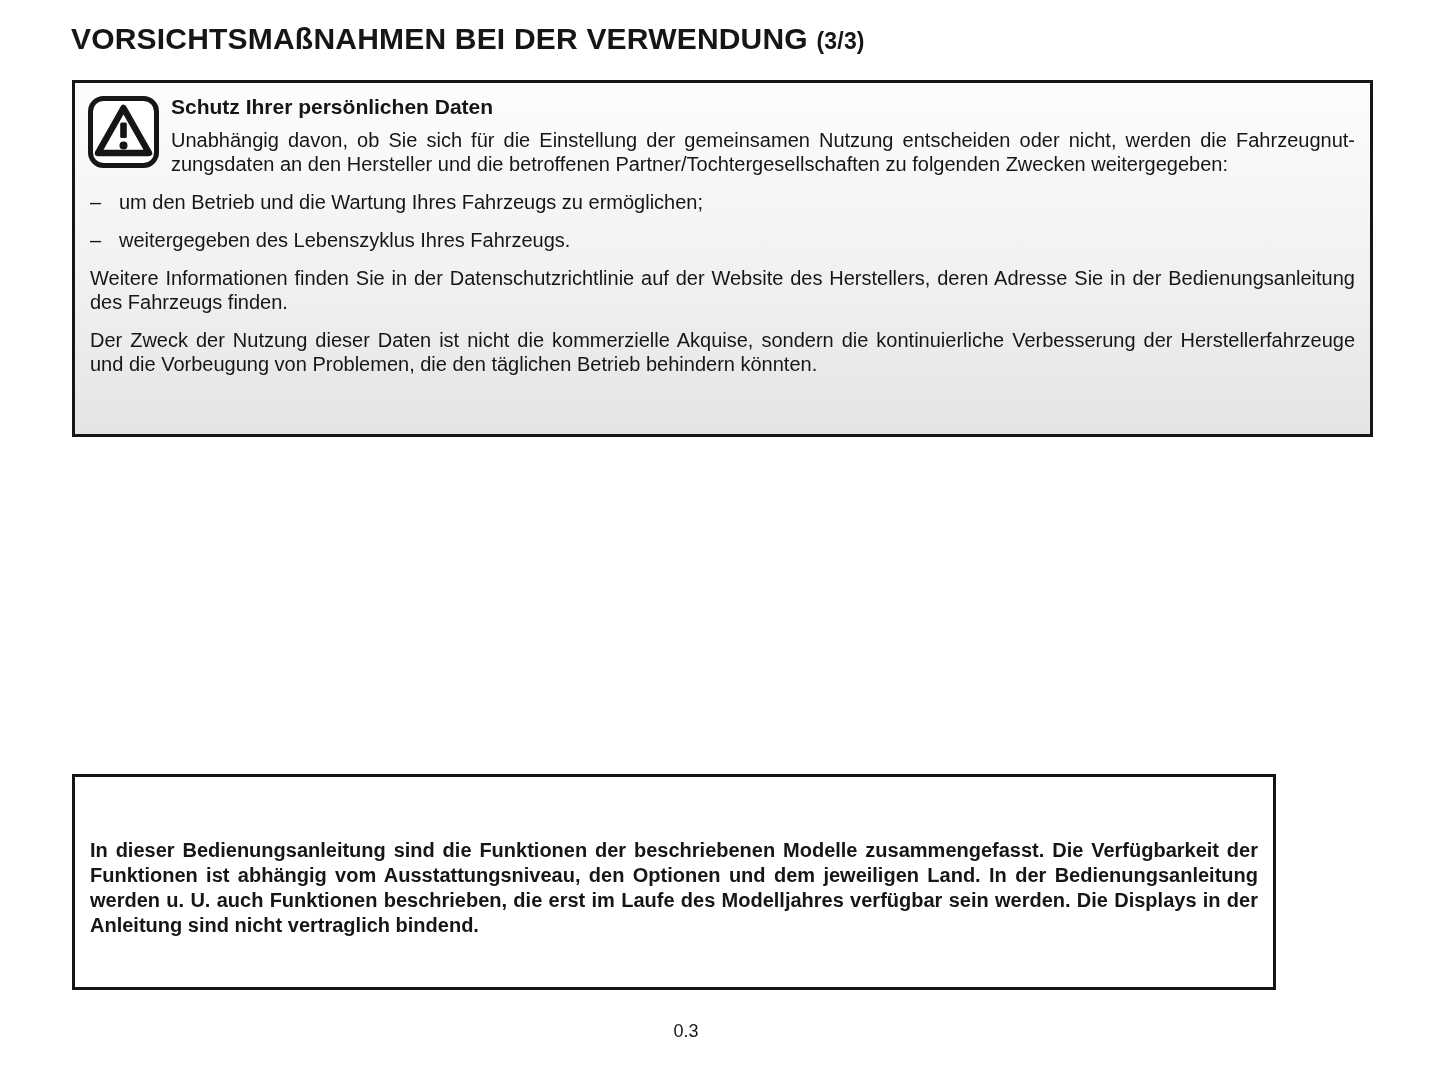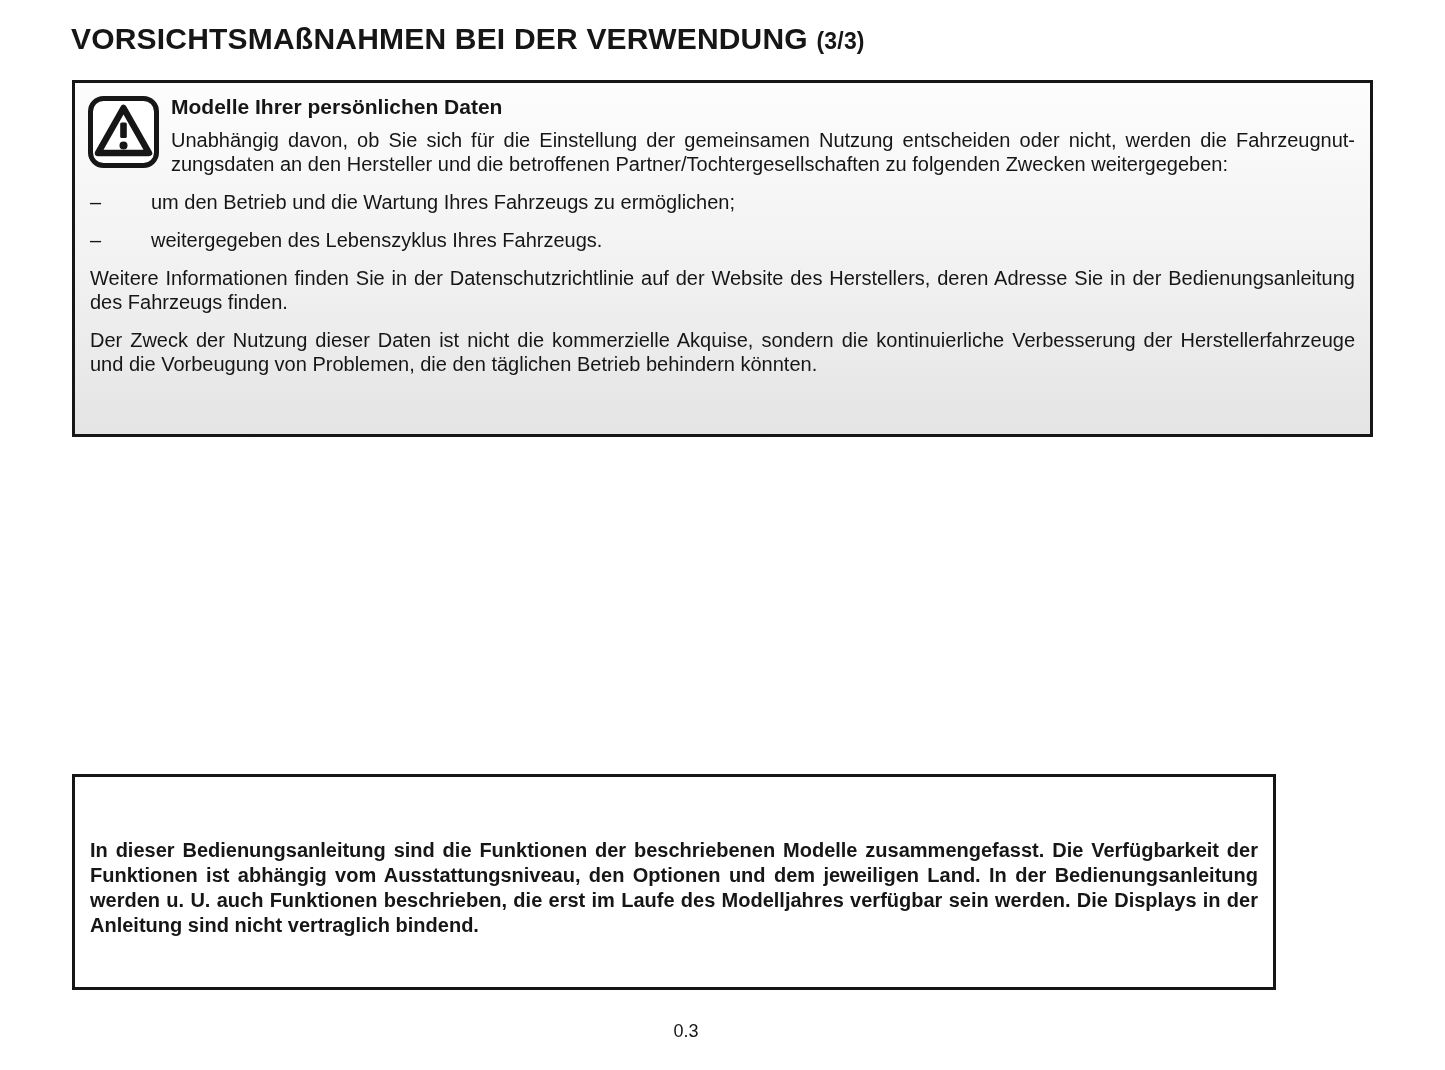--- a/index.html
+++ b/index.html
@@ -33,21 +33,21 @@
   .warn-head-text { flex: 1 1 auto; min-width: 0; }
   .warn-head-text h2 { margin: 1px 0 9px 0; font-size: 21px; font-weight: bold; line-height: 1.15; }
 
   .body-text {
     margin: 0;
     font-size: 20px; line-height: 24px;
     text-align: justify;
   }
   .bullet { display: flex; margin-top: 14px; font-size: 20px; line-height: 24px; }
   .dash { flex: 0 0 29px; }
-  .bullet-text { flex: 1 1 auto; margin-left: 32px; }
+  .bullet-text { flex: 1 1 auto; }
   .warn-para { margin-top: 14px; }
 
   .notice-box {
     margin: 337px 72px 0 72px;
     width: 1204px; height: 216px;
     border: 3px solid #161616;
     background: #ffffff;
     padding: 61px 15px 0 15px;
   }
   .notice-box .body-text { font-weight: bold; line-height: 25px; }
@@ -69,21 +69,21 @@
     <div class="warn-header">
       <div class="warn-icon-wrap">
         <svg width="71" height="72" viewBox="0 0 71 72" aria-hidden="true">
           <rect x="2.5" y="2.5" width="66" height="67" rx="13" fill="#ffffff" stroke="#161616" stroke-width="5"></rect>
           <path d="M35.5 12 L61 57 L10 57 Z" fill="#ffffff" stroke="#161616" stroke-width="6.5" stroke-linejoin="round"></path>
           <rect x="32.2" y="26.5" width="6.6" height="15.5" rx="1.5" fill="#161616"></rect>
           <circle cx="35.5" cy="49.5" r="4" fill="#161616"></circle>
         </svg>
       </div>
       <div class="warn-head-text">
-        <h2>Modelle Ihrer persönlichen Daten</h2>
+        <h2>Schutz Ihrer persönlichen Daten</h2>
         <p class="body-text">Unabhängig davon, ob Sie sich für die Einstellung der gemeinsamen Nutzung entscheiden oder nicht, werden die Fahrzeugnut­zungsdaten an den Hersteller und die betroffenen Partner/Tochtergesellschaften zu folgenden Zwecken weitergegeben:</p>
       </div>
     </div>
 
     <div class="bullet">
       <span class="dash">–</span>
       <span class="bullet-text">um den Betrieb und die Wartung Ihres Fahrzeugs zu ermöglichen;</span>
     </div>
     <div class="bullet">
       <span class="dash">–</span>

